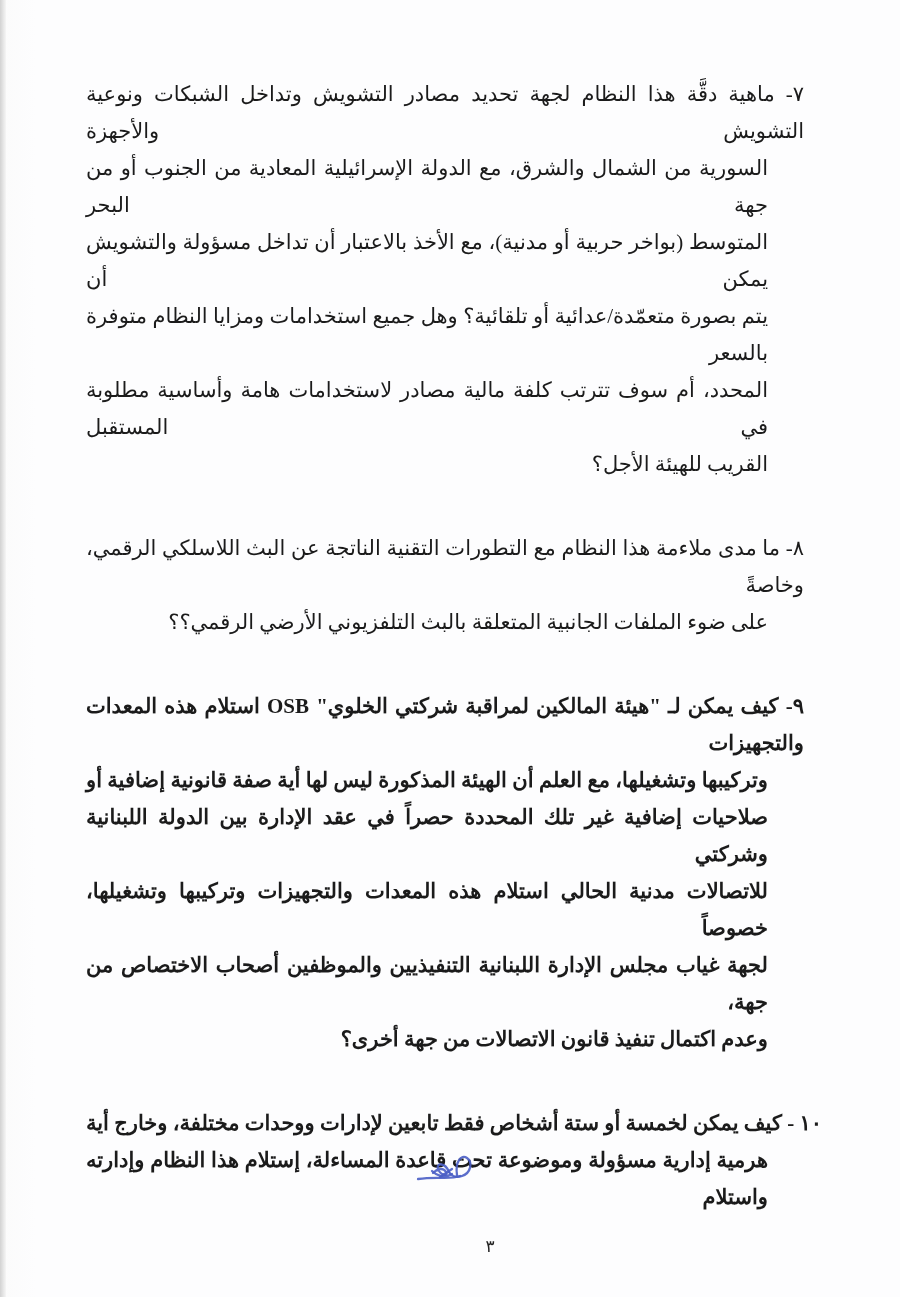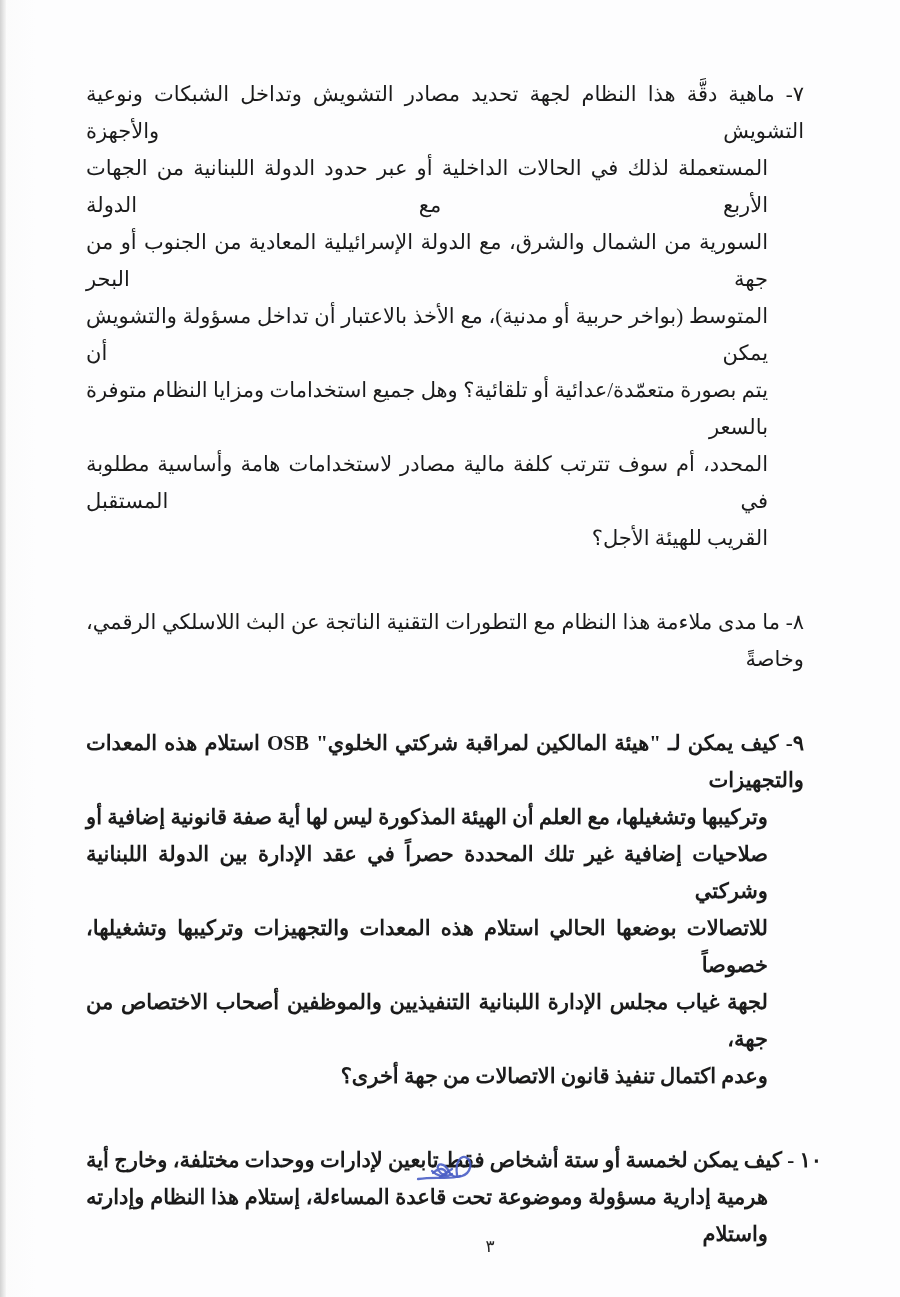--- a/index.html
+++ b/index.html
@@ -72,37 +72,37 @@
 </head>
 <body>
 
 <div class="page">
   <div class="edge-strip"></div>
 
   <div class="doc">
 
     <div class="para">
       <div class="line hang1">٧- ماهية دقَّة هذا النظام لجهة تحديد مصادر التشويش وتداخل الشبكات ونوعية التشويش والأجهزة</div>
-      <div class="line">المستعملة لذلك في الحالات الداخلية أو عبر حدود الدولة اللبنانية من الجهات الأربع مع الدولة</div>
       <div class="line">السورية من الشمال والشرق، مع الدولة الإسرائيلية المعادية من الجنوب أو من جهة البحر</div>
       <div class="line">المتوسط (بواخر حربية أو مدنية)، مع الأخذ بالاعتبار أن تداخل مسؤولة والتشويش يمكن أن</div>
       <div class="line">يتم بصورة متعمّدة/عدائية أو تلقائية؟ وهل جميع استخدامات ومزايا النظام متوفرة بالسعر</div>
       <div class="line">المحدد، أم سوف تترتب كلفة مالية مصادر لاستخدامات هامة وأساسية مطلوبة في المستقبل</div>
       <div class="line end">القريب للهيئة الأجل؟</div>
     </div>
 
     <div class="para">
       <div class="line hang1">٨- ما مدى ملاءمة هذا النظام مع التطورات التقنية الناتجة عن البث اللاسلكي الرقمي، وخاصةً</div>
+      <div class="line end">على ضوء الملفات الجانبية المتعلقة بالبث التلفزيوني الأرضي الرقمي؟؟</div>
     </div>
 
     <div class="para bold">
       <div class="line hang1">٩- كيف يمكن لـ "هيئة المالكين لمراقبة شركتي الخلوي" OSB استلام هذه المعدات والتجهيزات</div>
       <div class="line">وتركيبها وتشغيلها، مع العلم أن الهيئة المذكورة ليس لها أية صفة قانونية إضافية أو</div>
       <div class="line">صلاحيات إضافية غير تلك المحددة حصراً في عقد الإدارة بين الدولة اللبنانية وشركتي</div>
-      <div class="line">للاتصالات بوضعها الحالي استلام هذه المعدات والتجهيزات وتركيبها وتشغيلها، خصوصاً</div>
+      <div class="line">للاتصالات مدنية الحالي استلام هذه المعدات والتجهيزات وتركيبها وتشغيلها، خصوصاً</div>
       <div class="line">لجهة غياب مجلس الإدارة اللبنانية التنفيذيين والموظفين أصحاب الاختصاص من جهة،</div>
       <div class="line end">وعدم اكتمال تنفيذ قانون الاتصالات من جهة أخرى؟</div>
     </div>
 
     <div class="para bold">
       <div class="line hang2">١٠ - كيف يمكن لخمسة أو ستة أشخاص فقط تابعين لإدارات ووحدات مختلفة، وخارج أية</div>
       <div class="line">هرمية إدارية مسؤولة وموضوعة تحت قاعدة المساءلة، إستلام هذا النظام وإدارته واستلام</div>
 
     </div>
 

